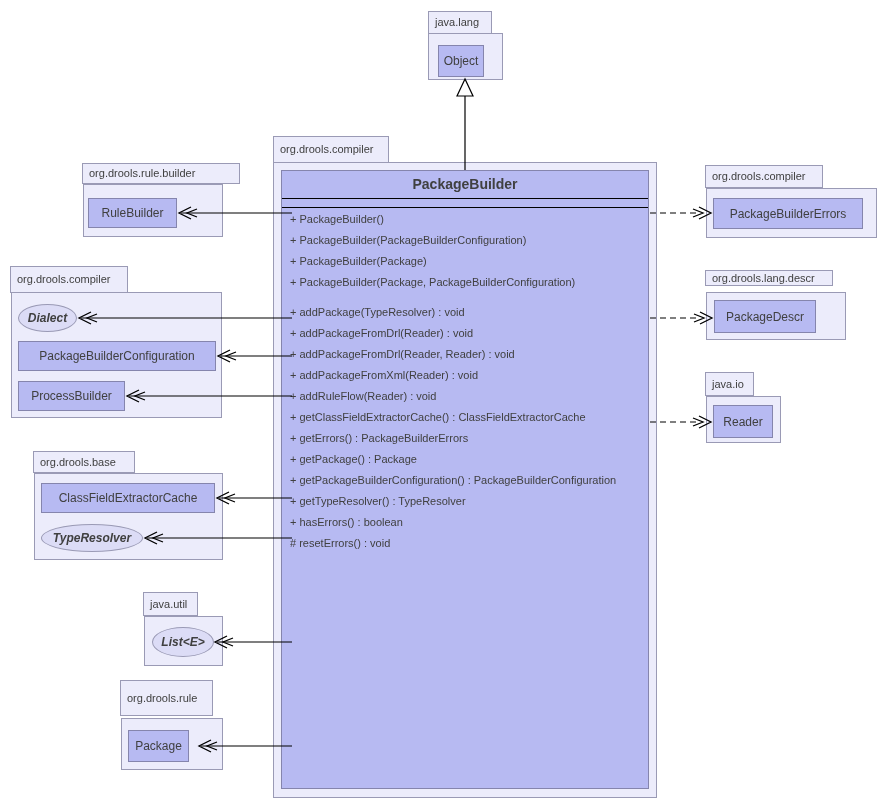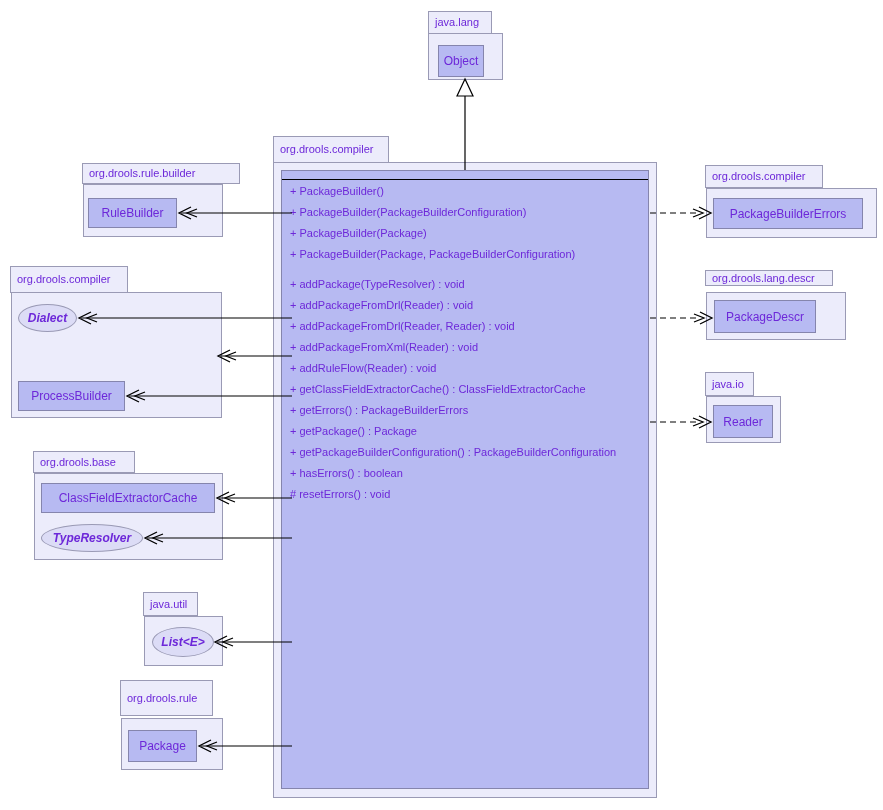--- a/index.html
+++ b/index.html
@@ -1,18 +1,18 @@
 <!DOCTYPE html>
 <html><head>
 <meta charset="utf-8">
 <style>
   html,body{margin:0;padding:0;background:#fff;}
   #stage{
     position:relative;width:883px;height:810px;background:#ffffff;
-    font-family:"Liberation Sans","DejaVu Sans",sans-serif;color:#6d28d9;overflow:hidden;
+    font-family:"Liberation Sans","DejaVu Sans",sans-serif;color:#404040;overflow:hidden;
   }
   .tab{
     position:absolute;box-sizing:border-box;
     background:#ececfb;border:1px solid #9a9ab5;
     font-size:11px;line-height:1;display:flex;align-items:center;
     padding-left:6px;white-space:nowrap;z-index:2;
   }
   .pkgbody{
     position:absolute;box-sizing:border-box;
     background:#ececfb;border:1px solid #9a9ab5;z-index:1;
@@ -64,56 +64,61 @@
   <div class="pkgbody" style="left:428px;top:33px;width:75px;height:47px"></div>
   <div class="clsbox" style="left:438px;top:45px;width:46px;height:32px">
     <span>Object</span>
   </div>
 
   <div class="tab" style="left:273px;top:136px;width:116px;height:27px">
     <span>org.drools.compiler</span>
   </div>
   <div class="pkgbody" style="left:273px;top:162px;width:384px;height:636px"></div>
   <div class="mainbox" style="left:281px;top:170px;width:368px;height:619px">
+    <div class="main-title">PackageBuilder</div>
     <div class="attr-compartment"></div>
     <div class="methods">
       <div class="mrow">+ PackageBuilder()</div>
       <div class="mrow">+ PackageBuilder(PackageBuilderConfiguration)</div>
       <div class="mrow">+ PackageBuilder(Package)</div>
       <div class="mrow">+ PackageBuilder(Package, PackageBuilderConfiguration)</div>
       <div class="mgap"></div>
       <div class="mrow">+ addPackage(TypeResolver) : void</div>
       <div class="mrow">+ addPackageFromDrl(Reader) : void</div>
       <div class="mrow">+ addPackageFromDrl(Reader, Reader) : void</div>
       <div class="mrow">+ addPackageFromXml(Reader) : void</div>
       <div class="mrow">+ addRuleFlow(Reader) : void</div>
       <div class="mrow">+ getClassFieldExtractorCache() : ClassFieldExtractorCache</div>
       <div class="mrow">+ getErrors() : PackageBuilderErrors</div>
       <div class="mrow">+ getPackage() : Package</div>
       <div class="mrow">+ getPackageBuilderConfiguration() : PackageBuilderConfiguration</div>
+      <div class="mrow">+ getTypeResolver() : TypeResolver</div>
       <div class="mrow">+ hasErrors() : boolean</div>
       <div class="mrow"># resetErrors() : void</div>
     </div>
   </div>
 
   <div class="tab" style="left:82px;top:163px;width:158px;height:21px">
     <span>org.drools.rule.builder</span>
   </div>
   <div class="pkgbody" style="left:83px;top:184px;width:140px;height:53px"></div>
   <div class="clsbox" style="left:88px;top:198px;width:89px;height:30px">
     <span>RuleBuilder</span>
   </div>
 
   <div class="tab" style="left:10px;top:266px;width:118px;height:27px">
     <span>org.drools.compiler</span>
   </div>
   <div class="pkgbody" style="left:11px;top:292px;width:211px;height:126px"></div>
   <div class="iface" style="left:18px;top:304px;width:59px;height:28px">
     <span>Dialect</span>
   </div>
+  <div class="clsbox" style="left:18px;top:341px;width:198px;height:30px">
+    <span>PackageBuilderConfiguration</span>
+  </div>
   <div class="clsbox" style="left:18px;top:381px;width:107px;height:30px">
     <span>ProcessBuilder</span>
   </div>
 
   <div class="tab" style="left:33px;top:451px;width:102px;height:22px">
     <span>org.drools.base</span>
   </div>
   <div class="pkgbody" style="left:34px;top:473px;width:189px;height:87px"></div>
   <div class="clsbox" style="left:41px;top:483px;width:174px;height:30px">
     <span>ClassFieldExtractorCache</span>
@@ -127,21 +132,21 @@
   </div>
   <div class="pkgbody" style="left:144px;top:616px;width:79px;height:50px"></div>
   <div class="iface" style="left:152px;top:627px;width:62px;height:30px">
     <span>List&lt;E&gt;</span>
   </div>
 
   <div class="tab" style="left:120px;top:680px;width:93px;height:36px">
     <span>org.drools.rule</span>
   </div>
   <div class="pkgbody" style="left:121px;top:718px;width:102px;height:52px"></div>
-  <div class="clsbox" style="left:128px;top:730px;width:69px;height:32px">
+  <div class="clsbox" style="left:128px;top:730px;width:61px;height:32px">
     <span>Package</span>
   </div>
 
   <div class="tab" style="left:705px;top:165px;width:118px;height:23px">
     <span>org.drools.compiler</span>
   </div>
   <div class="pkgbody" style="left:706px;top:188px;width:171px;height:50px"></div>
   <div class="clsbox" style="left:713px;top:198px;width:150px;height:31px">
     <span>PackageBuilderErrors</span>
   </div>

